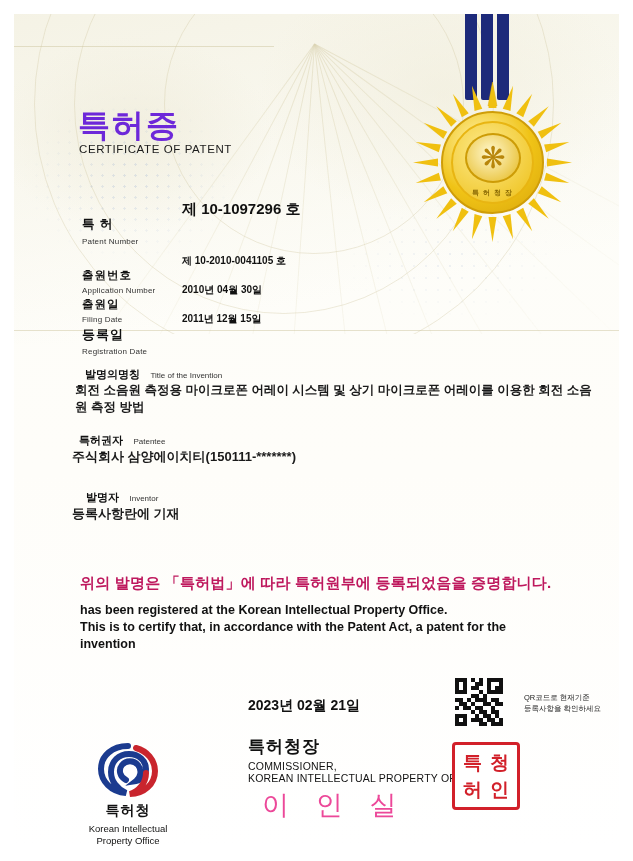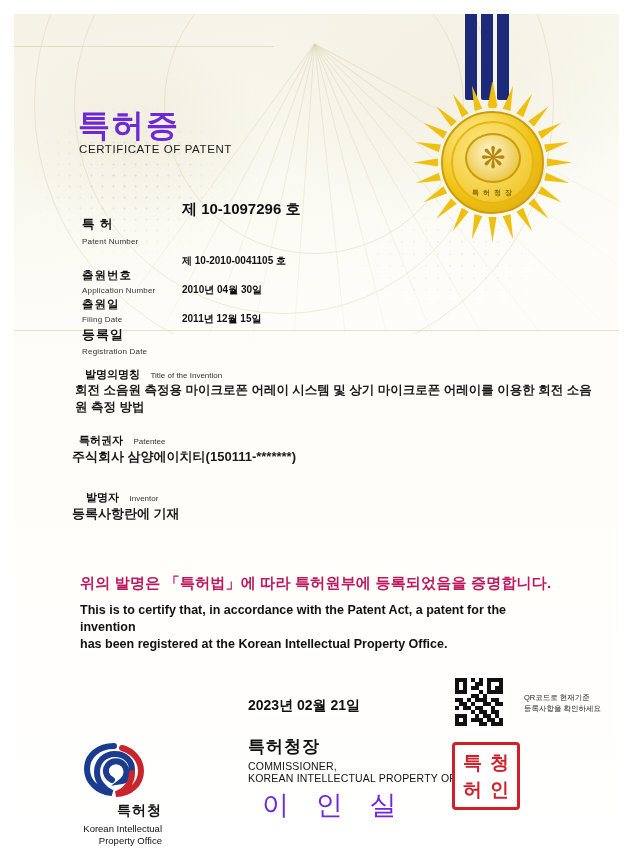--- a/index.html
+++ b/index.html
@@ -266,21 +266,21 @@
   .comm-en2 {
     font-size: 10.5px;
     letter-spacing: 0.2px;
     color: #111;
   }
   .sign-name {
     position: absolute;
     left: 262px; top: 787px;
     font-size: 27px;
     font-family: "Liberation Serif", serif;
-    color: #6d28d9;
+    color: #ec4899;
     letter-spacing: 10px;
   }
   .stamp {
     position: absolute;
     left: 452px; top: 742px;
     width: 68px; height: 68px;
     border: 3px solid #d2202a;
     border-radius: 4px;
     background: #fff;
     overflow: hidden;
@@ -293,23 +293,23 @@
     color: #d2202a;
     font-size: 19px;
     font-weight: bold;
     align-items: center;
     justify-items: center;
     font-family: "Liberation Serif", serif;
   }
   
   .logo {
     position: absolute;
-    left: 66px; top: 742px;
+    left: 80px; top: 742px;
     width: 96px;
-    text-align: right;
+    text-align: center;
   }
   .logo-mark {
     position: relative;
     width: 66px; height: 56px;
     margin: 0 auto 4px;
   }
   .logo-ko {
     font-size: 14px;
     font-weight: bold;
     letter-spacing: 1px;
@@ -442,22 +442,22 @@
   <div style="position:absolute; left:72px; top:448px; font-size:13px; font-weight:bold;">주식회사 삼양에이치티(150111-*******)</div>
 
   <div style="position:absolute; left:86px; top:487px;">
     <span class="inline-lbl">발명자</span>
     <span class="inline-en">Inventor</span>
   </div>
   <div style="position:absolute; left:72px; top:505px; font-size:13px; font-weight:bold;text-align:center;">등록사항란에 기재</div>
 
   <div class="cert-ko">위의 발명은 「특허법」에 따라 특허원부에 등록되었음을 증명합니다.</div>
   <div class="cert-en">
+    <div>has been registered at the Korean Intellectual Property Office.</div>
     <div>This is to certify that, in accordance with the Patent Act, a patent for the invention</div>
-    <div>has been registered at the Korean Intellectual Property Office.</div>
   </div>
 
   <div class="date">2023년 02월 21일</div>
 
   <div class="qr-wrap">
     <div class="qr">
       <i class="b"></i>
         <i class="b"></i>
         <i class="b"></i>
         <i></i>

